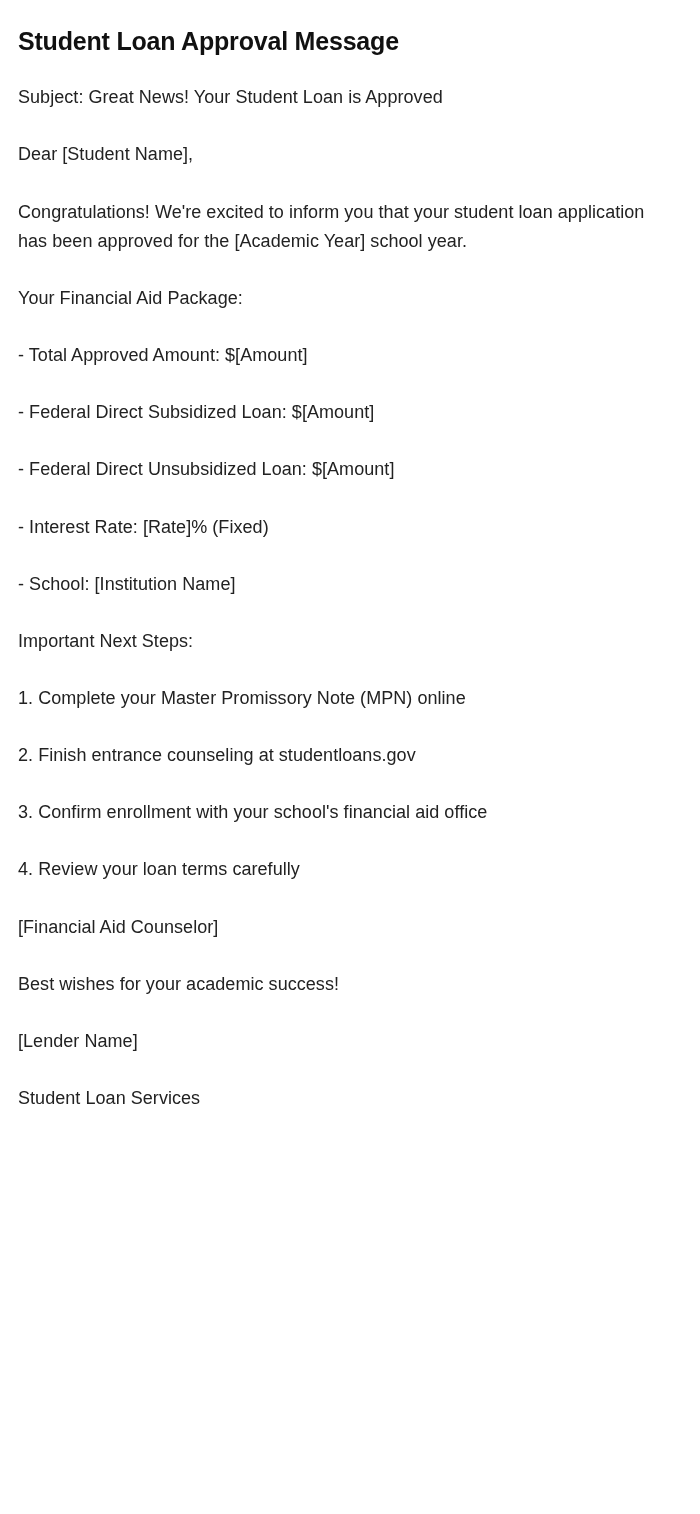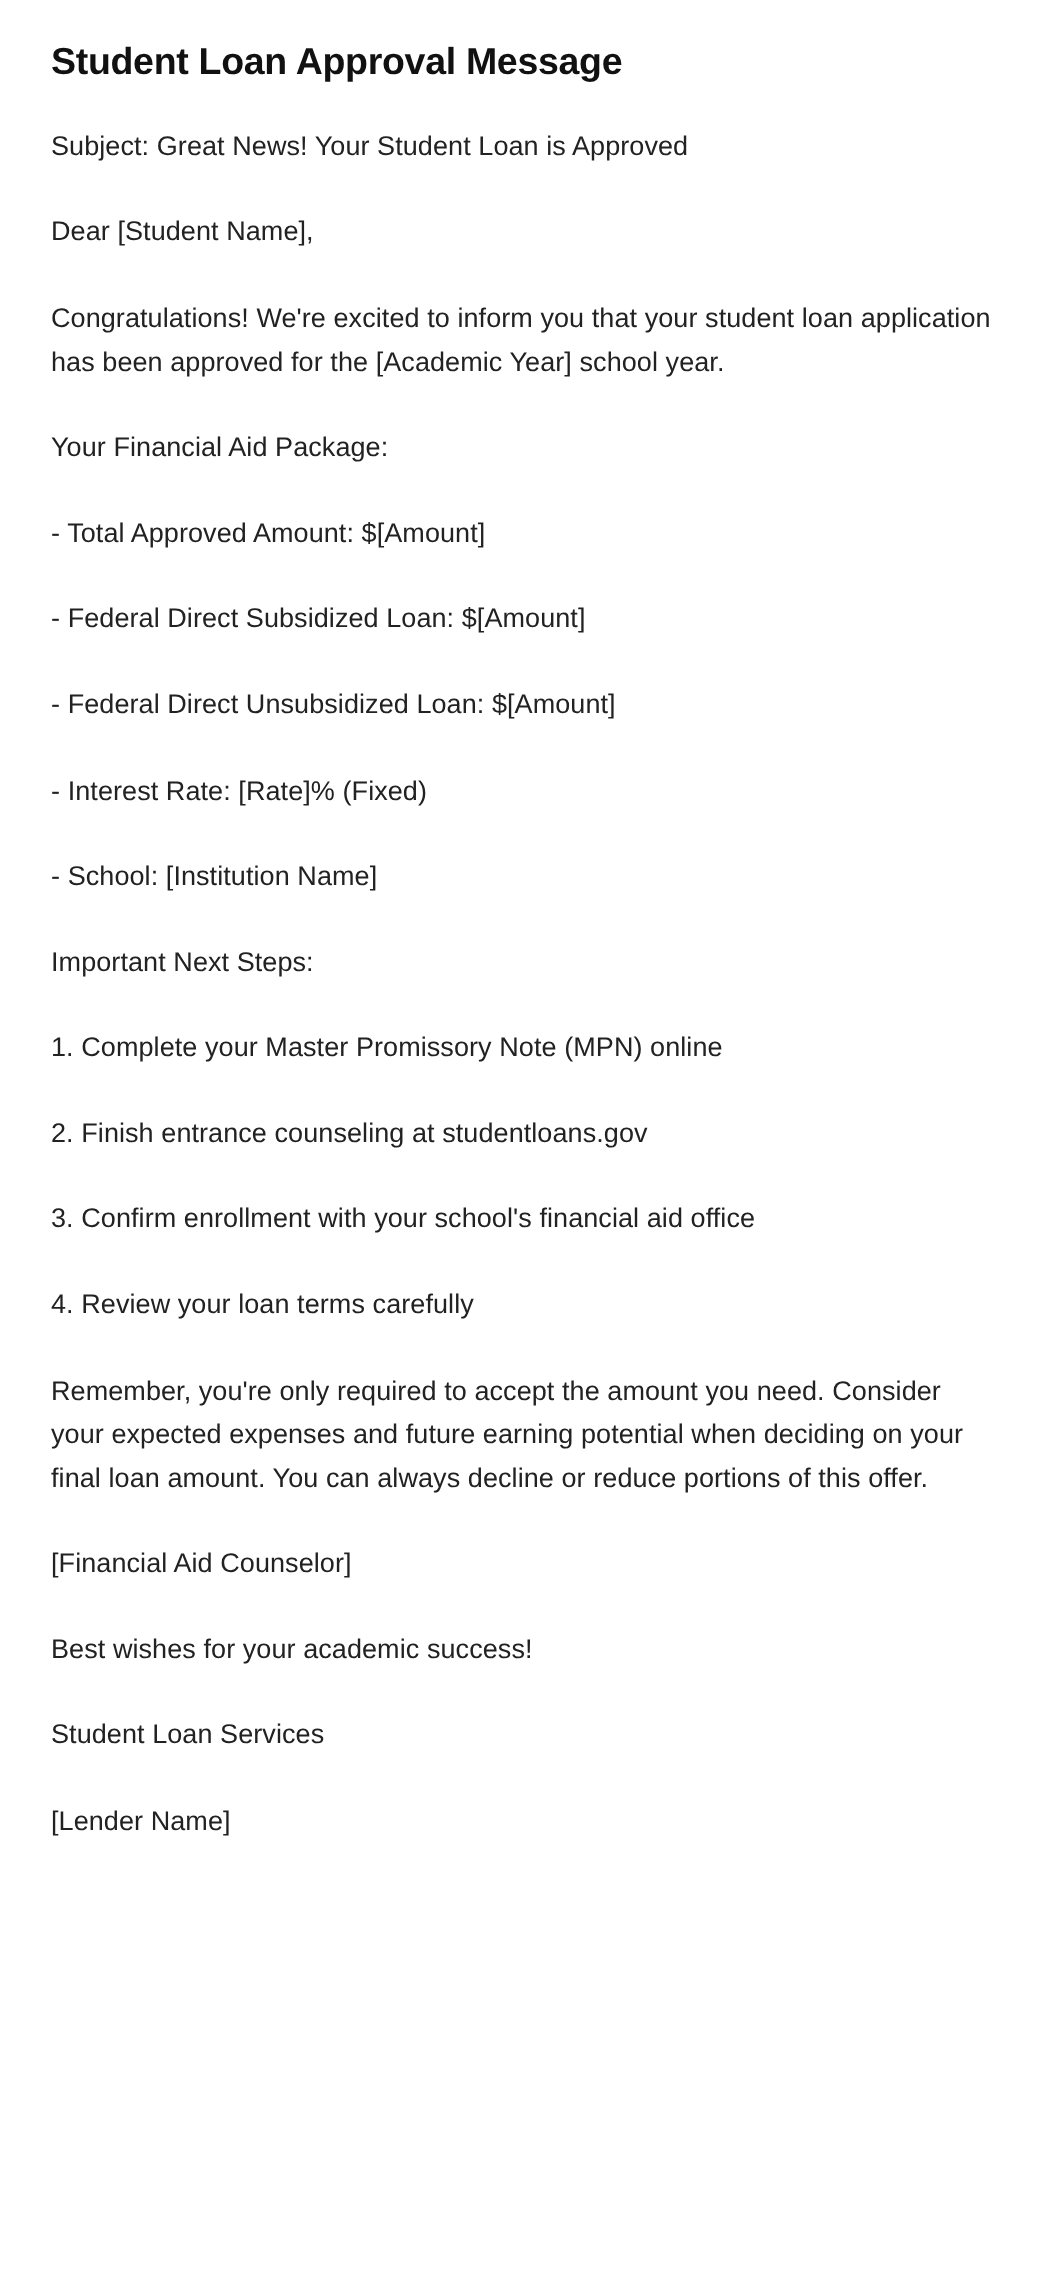--- a/index.html
+++ b/index.html
@@ -10,21 +10,21 @@
   body {
     width: 700px;
     min-height: 1514px;
     font-family: "Liberation Sans", sans-serif;
     color: #1a1a1a;
     -webkit-font-smoothing: antialiased;
   }
   .page {
     width: 700px;
     box-sizing: border-box;
-    padding: 26px 39px 30px 34px;
+    padding: 26px 39px 30px 18px;
   }
   .doc-title {
     font-size: 25px;
     font-weight: bold;
     line-height: 1.25;
     color: #111111;
     margin: 0 0 26px 0;
     letter-spacing: -0.2px;
   }
   .para {
@@ -51,18 +51,17 @@
   <p class="para">- Total Approved Amount: $[Amount]</p>
   <p class="para">- Federal Direct Subsidized Loan: $[Amount]</p>
   <p class="para">- Federal Direct Unsubsidized Loan: $[Amount]</p>
   <p class="para">- Interest Rate: [Rate]% (Fixed)</p>
   <p class="para">- School: [Institution Name]</p>
   <p class="para">Important Next Steps:</p>
   <p class="para">1. Complete your Master Promissory Note (MPN) online</p>
   <p class="para">2. Finish entrance counseling at studentloans.gov</p>
   <p class="para">3. Confirm enrollment with your school's financial aid office</p>
   <p class="para">4. Review your loan terms carefully</p>
-  <p class="para">Remember, you're only required to accept the amount you need. Consider your expected expenses and future earning potential when deciding on your final loan amount. You can always decline or reduce portions of this offer.</p>
   <p class="para">[Financial Aid Counselor]</p>
   <p class="para">Best wishes for your academic success!</p>
+  <p class="para">[Lender Name]</p>
   <p class="para">Student Loan Services</p>
-  <p class="para">[Lender Name]</p>
 </div>
 
 </body></html>

